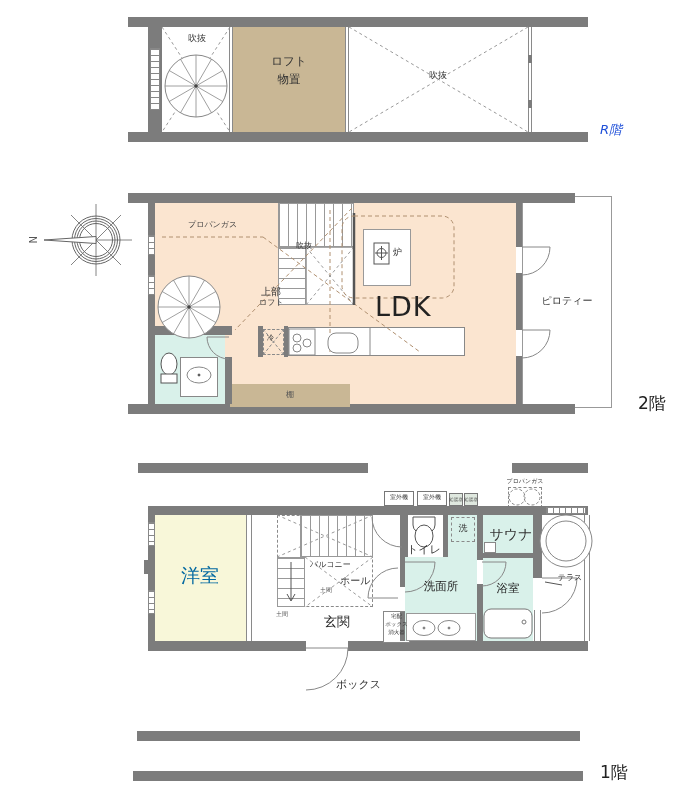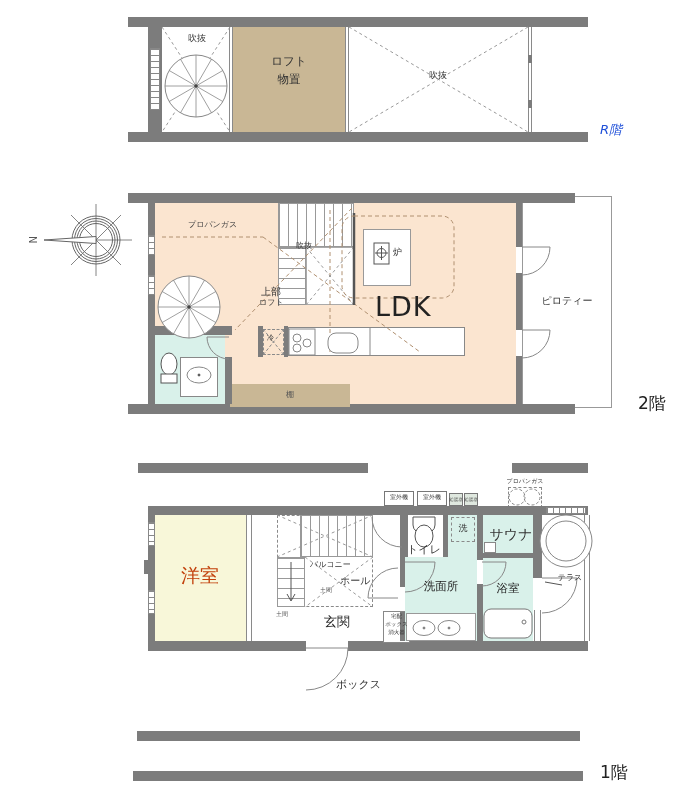--- a/index.html
+++ b/index.html
@@ -288,21 +288,21 @@
   <div class="lbl" style="left:267px;top:334px;font-size:7px;">冷</div>
   <div class="lbl c" style="left:270px;top:390px;width:40px;font-size:8px;color:#555;">棚</div>
   <div class="lbl c" style="left:532px;top:295px;width:70px;font-size:10px;">ピロティー</div>
   <div class="lbl" style="left:638px;top:394px;font-size:17px;color:#222;">2階</div>
 
   <div class="lbl c" style="left:384px;top:494px;width:30px;font-size:6px;">室外機</div>
   <div class="lbl c" style="left:417px;top:494px;width:30px;font-size:6px;">室外機</div>
   <div class="lbl c" style="left:449px;top:497px;width:14px;font-size:4.5px;">給湯器</div>
   <div class="lbl c" style="left:464px;top:497px;width:14px;font-size:4.5px;">給湯器</div>
   <div class="lbl c" style="left:500px;top:478px;width:50px;font-size:6px;">プロパンガス</div>
-  <div class="lbl c" style="left:160px;top:565px;width:80px;font-size:19px;color:#c2410c;">洋室</div>
+  <div class="lbl c" style="left:160px;top:565px;width:80px;font-size:19px;color:#0369a1;">洋室</div>
   <div class="lbl" style="left:310px;top:560px;font-size:8px;">バルコニー</div>
   <div class="lbl" style="left:340px;top:575px;font-size:10px;">ホール</div>
   <div class="lbl" style="left:320px;top:587px;font-size:6px;color:#555;">土間</div>
   <div class="lbl" style="left:276px;top:611px;font-size:6px;color:#555;">土間</div>
   <div class="lbl" style="left:324px;top:615px;font-size:13px;color:#222;">玄関</div>
   <div class="lbl c" style="left:383px;top:613px;width:27px;font-size:5.5px;">宅配</div>
   <div class="lbl c" style="left:383px;top:621px;width:27px;font-size:5.5px;">ボックス</div>
   <div class="lbl c" style="left:383px;top:629px;width:27px;font-size:5.5px;">消火器</div>
   <div class="lbl c" style="left:404px;top:544px;width:40px;font-size:11px;">トイレ</div>
   <div class="lbl c" style="left:451px;top:523px;width:24px;font-size:9px;">洗</div>

